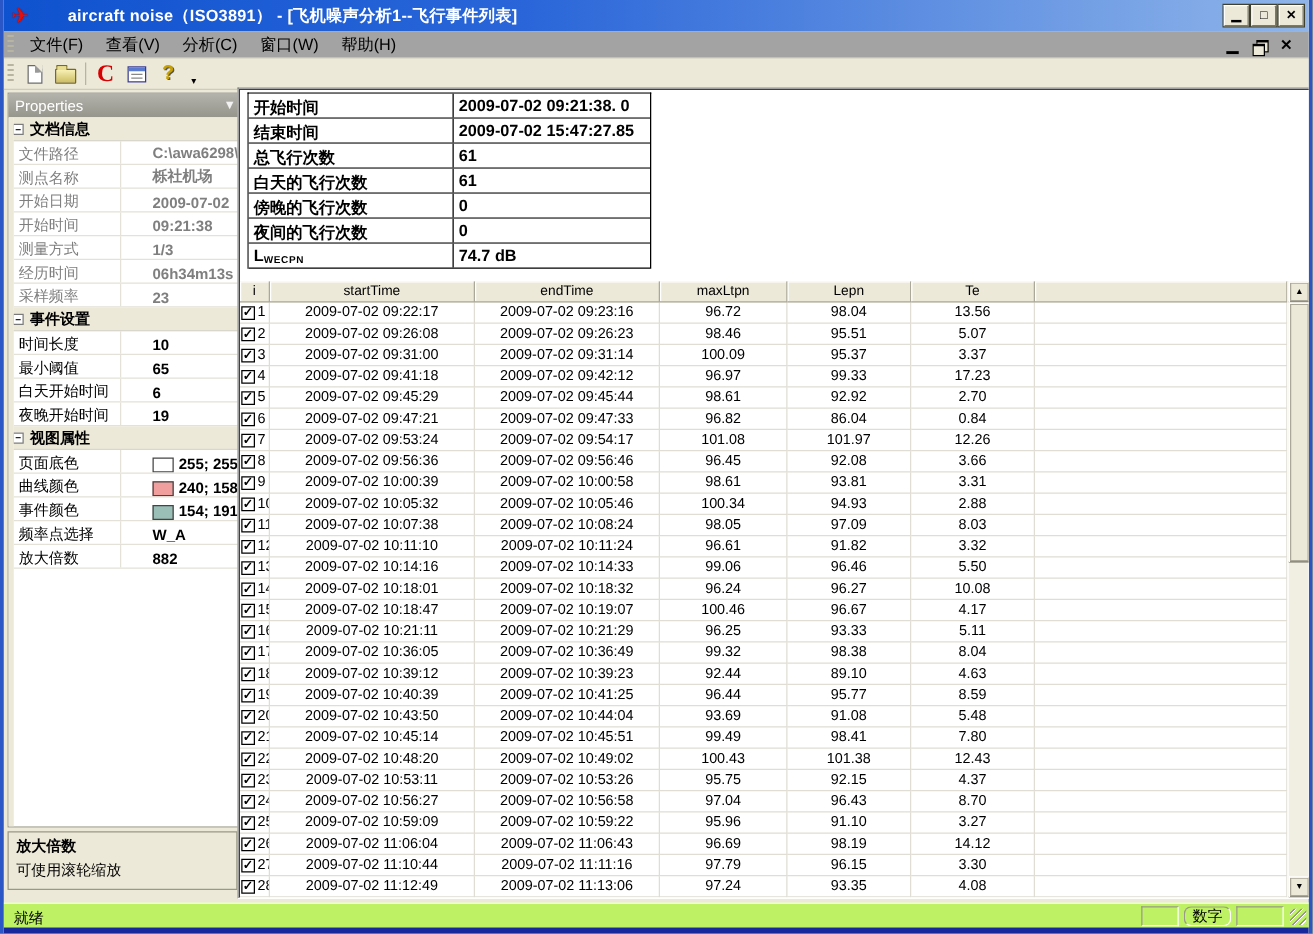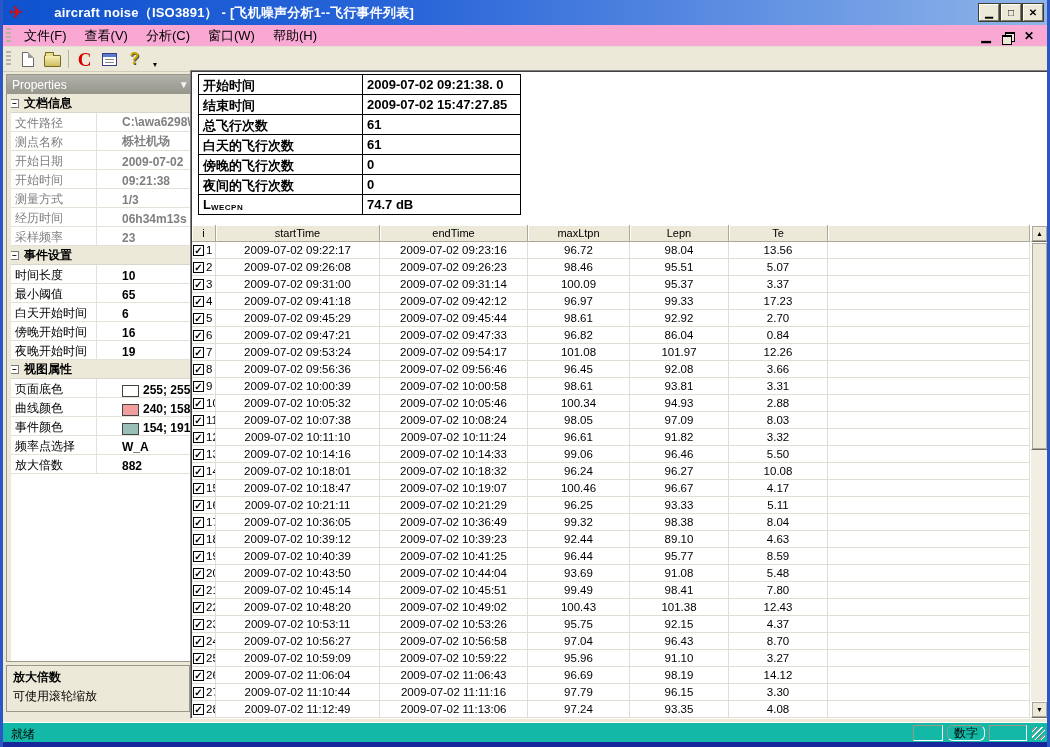--- a/index.html
+++ b/index.html
@@ -17,21 +17,21 @@
   .titlebar .plane { color:#e01010; font-size:17px; margin:0 4px 0 2px; text-shadow:0 0 1px #800; }
   .titlebar .title-text { font-weight:bold; font-size:13px; letter-spacing:0.2px; white-space:nowrap;margin-left:27px; }
   .win-buttons { margin-left:auto; display:flex; gap:2px; }
   .win-btn {
     width:20px; height:17px; background:#ECE9D8; border:1px solid #fff;
     border-right-color:#7a7a6a; border-bottom-color:#7a7a6a; box-shadow:0 0 0 1px #404030;
     color:#000; font-size:10px; font-weight:bold; display:flex; align-items:center; justify-content:center; line-height:1;
   }
   
   .menubar {
-    position:absolute; left:0; top:25px; right:0; height:22px; background:#f9a8d4;
+    position:absolute; left:0; top:25px; right:0; height:22px; background:#a3a3a3;
     display:flex; align-items:center; border-bottom:1px solid #e2dfcd;
   }
   .grip { width:5px; height:70%; margin:0 4px 0 3px;
     background:repeating-linear-gradient(to bottom,#b8b4a2 0 2px,transparent 2px 4px); }
   .menu-item { font-size:13px; color:#000; padding:2px 9px; cursor:default; }
   .mdi-controls { margin-left:auto; display:flex; gap:8px; padding-right:10px; color:#000; }
   .mdi-btn { font-size:12px; font-weight:bold; width:16px; text-align:center; line-height:14px; }
   .mdi-restore { position:relative; width:11px; height:10px; margin-top:3px; }
   .mdi-restore:before { content:""; position:absolute; left:3px; top:0; width:8px; height:7px; border:1px solid #000; border-top-width:2px; background:#ECE9D8; }
   .mdi-restore:after { content:""; position:absolute; left:0; top:3px; width:8px; height:7px; border:1px solid #000; border-top-width:2px; background:#ECE9D8; }
@@ -111,21 +111,21 @@
     font-size:10px; font-weight:bold; line-height:9px; text-align:center; color:#000; flex:0 0 auto; }
   
   .vscroll { position:absolute; right:0; top:0; bottom:0; width:17px; background:#f1efe2; border-left:1px solid #fff; }
   .vs-btn { position:absolute; left:0; width:17px; height:17px; background:#ECE9D8;
     border:1px solid #fff; border-right-color:#716f64; border-bottom-color:#716f64; box-shadow:0 0 0 1px #aca899 inset;
     font-size:7px; color:#000; text-align:center; line-height:15px; }
   .vs-up { top:0; } .vs-down { bottom:0; }
   .vs-thumb { position:absolute; left:0; top:17px; width:17px; height:208px; background:#ECE9D8;
     border:1px solid #fff; border-right-color:#716f64; border-bottom-color:#716f64; box-shadow:0 0 0 1px #aca899 inset; }
   
-  .statusbar { position:absolute; left:0; right:0; top:722px; height:20px; background:#14b8a6; border-top:1px solid #fff; font-size:12px; color:#000; }
+  .statusbar { position:absolute; left:0; right:0; top:722px; height:20px; background:#bef264; border-top:1px solid #fff; font-size:12px; color:#000; }
   .sb-ready { position:absolute; left:8px; top:3px; }
   .sb-pane { position:absolute; top:2px; height:16px; width:30px; border:1px solid #9a9888; border-bottom-color:#fff; border-right-color:#fff; text-align:center; line-height:14px; font-size:12px; }
   .sb-p1 { right:104px; } .sb-num { right:62px; width:38px;border-radius:6px; } .sb-p3 { right:20px; width:38px; }
   .sb-grip { position:absolute; right:2px; bottom:2px; width:13px; height:13px;
     background:repeating-linear-gradient(135deg,transparent 0 2px,#9a9888 2px 3px,#fff 3px 4px); }
   .bottom-strip { position:absolute; left:0; right:0; bottom:0; height:5px; background:#16289b; }
 </style>
 </head>
 <body>
 
@@ -254,26 +254,20 @@
             <span>65</span>
           </div>
         </div>
         <div class="pg-row">
           <div class="pg-label">白天开始时间</div>
           <div class="pg-value">
             <span>6</span>
           </div>
         </div>
         <div class="pg-row">
-          <div class="pg-label">傍晚开始时间</div>
-          <div class="pg-value">
-            <span>16</span>
-          </div>
-        </div>
-        <div class="pg-row">
           <div class="pg-label">夜晚开始时间</div>
           <div class="pg-value">
             <span>19</span>
           </div>
         </div>
         <div class="pg-group">
           <span class="pg-box">−</span>
           <span>视图属性</span>
         </div>
         <div class="pg-row">

